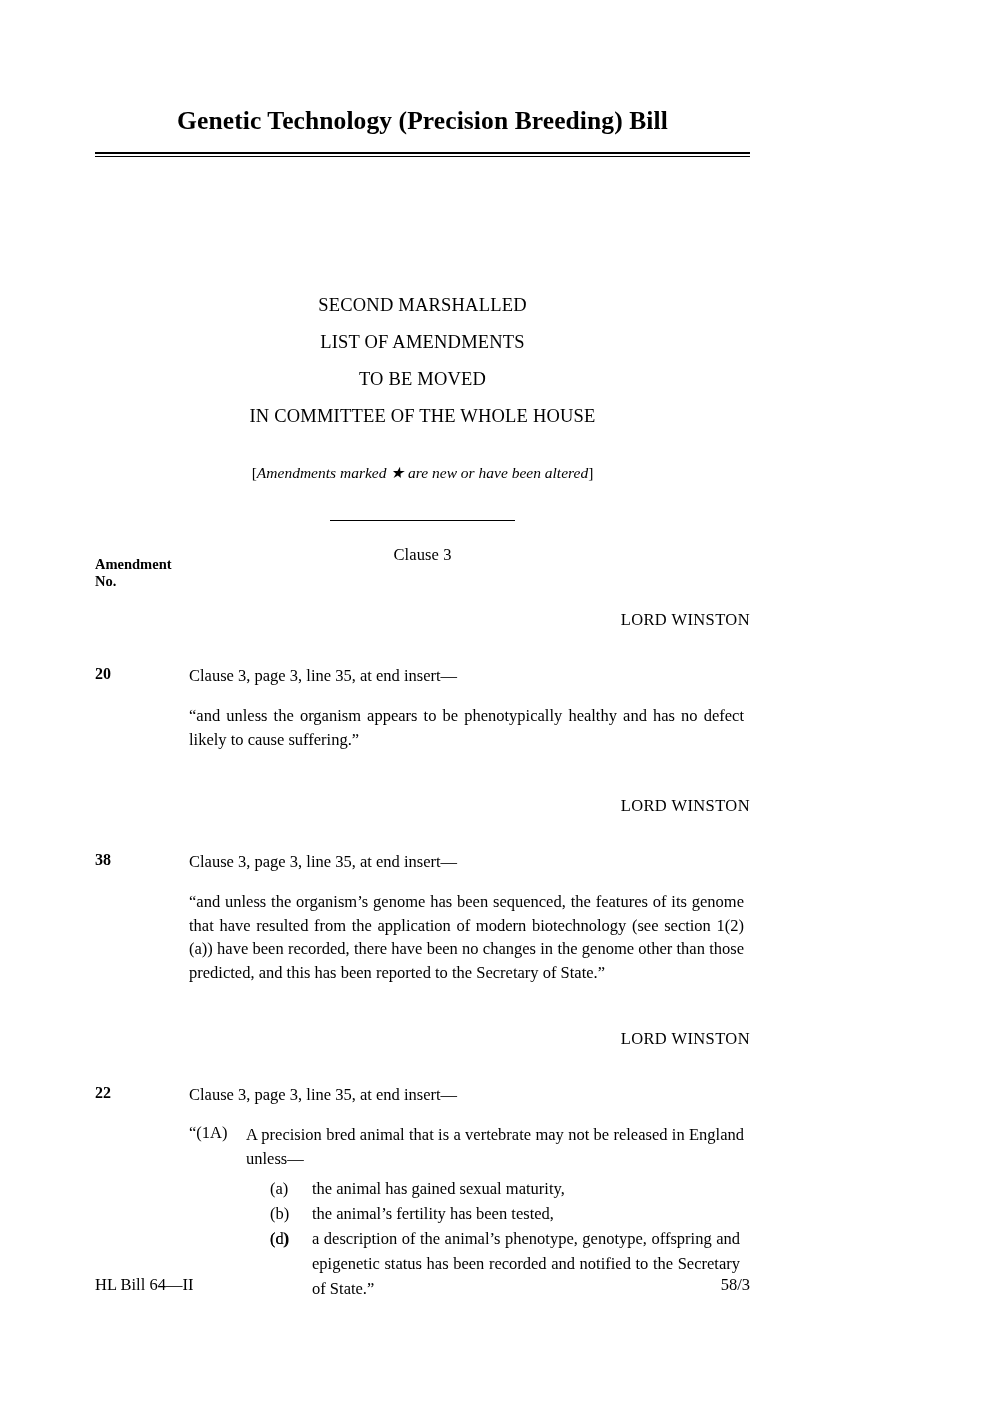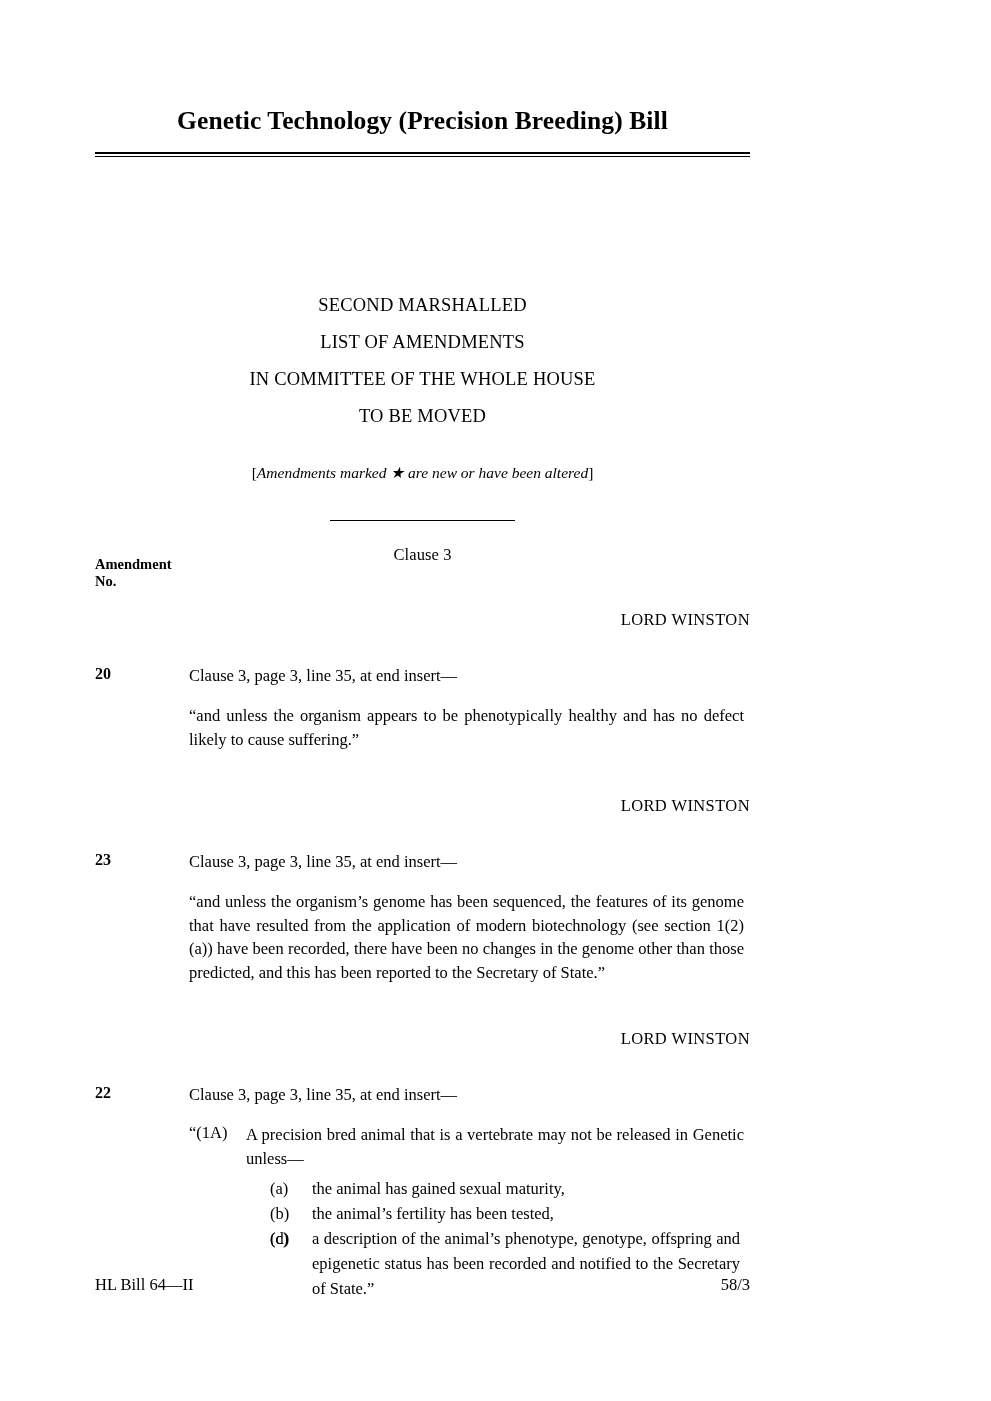--- a/index.html
+++ b/index.html
@@ -154,22 +154,22 @@
 <body>
 
 <div class="page">
 
   <h1 class="bill-title">Genetic Technology (Precision Breeding) Bill</h1>
   <div class="title-rule"></div>
 
   <div class="heading-block">
     <div>SECOND MARSHALLED</div>
     <div>LIST OF AMENDMENTS</div>
+    <div>TO BE MOVED</div>
     <div>IN COMMITTEE OF THE WHOLE HOUSE</div>
-    <div>TO BE MOVED</div>
   </div>
 
   <div class="marked-note"><span>[</span><em>Amendments marked ★ are new or have been altered</em><span>]</span></div>
 
   <div class="short-rule"></div>
 
   <div class="amend-col-head">
     <div>Amendment</div>
     <div>No.</div>
   </div>
@@ -178,32 +178,32 @@
 
   <div class="member-name">LORD WINSTON</div>
   <div class="amendment">
     <div class="num">20</div>
     <div class="lead-line">Clause 3, page 3, line 35, at end insert—</div>
     <div class="quoted">“and unless the organism appears to be phenotypically healthy and has no defect likely to cause suffering.”</div>
   </div>
 
   <div class="member-name">LORD WINSTON</div>
   <div class="amendment">
-    <div class="num">23</div>
+    <div class="num">38</div>
     <div class="lead-line">Clause 3, page 3, line 35, at end insert—</div>
     <div class="quoted">“and unless the organism’s genome has been sequenced, the features of its genome that have resulted from the application of modern biotechnology (see section 1(2)(a)) have been recorded, there have been no changes in the genome other than those predicted, and this has been reported to the Secretary of State.”</div>
   </div>
 
   <div class="member-name">LORD WINSTON</div>
   <div class="amendment">
     <div class="num">22</div>
     <div class="lead-line">Clause 3, page 3, line 35, at end insert—</div>
     <div class="sub-para">
       <div class="label">“(1A)</div>
-      <div class="body">A precision bred animal that is a vertebrate may not be released in Genetic unless—</div>
+      <div class="body">A precision bred animal that is a vertebrate may not be released in England unless—</div>
     </div>
     <div class="lettered">
       <div class="item">
         <span class="lbl">(a)</span>
         <span>the animal has gained sexual maturity,</span>
       </div>
       <div class="item">
         <span class="lbl">(b)</span>
         <span>the animal’s fertility has been tested,</span>
       </div>

